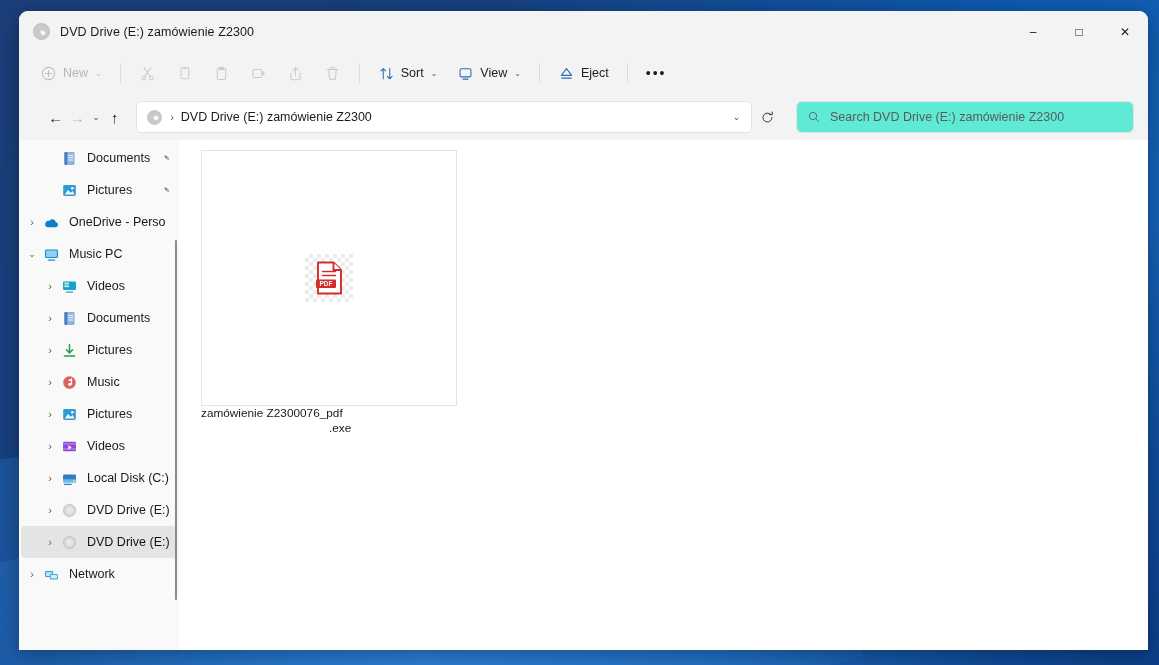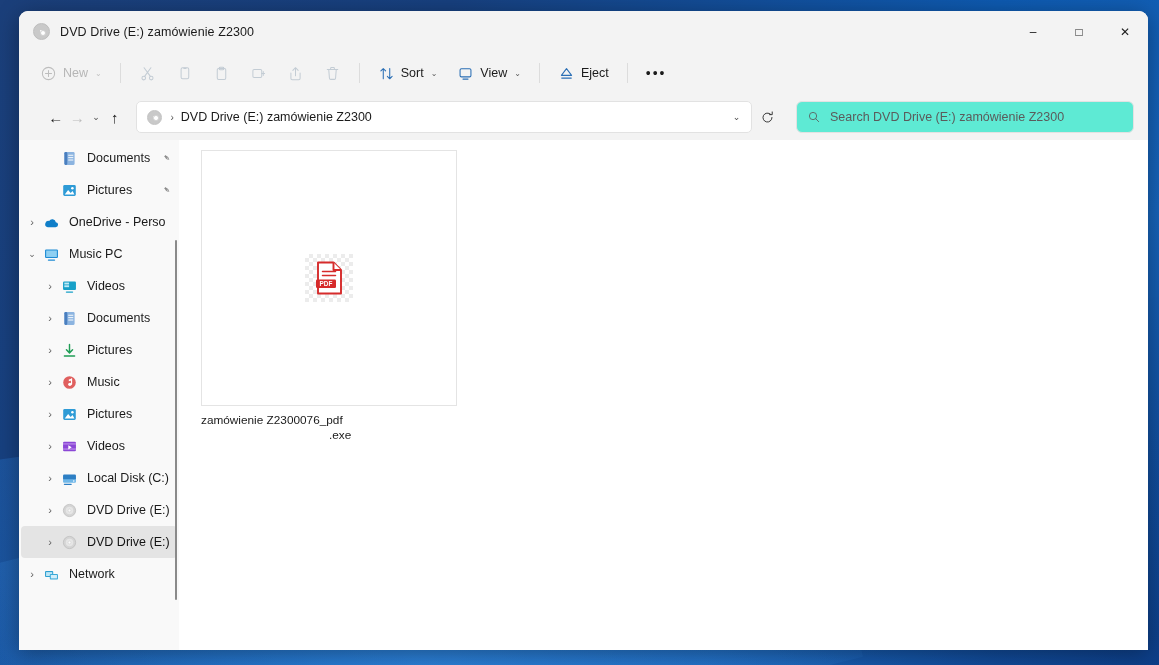--- a/index.html
+++ b/index.html
@@ -169,21 +169,21 @@
   }
   .pdf-wrap {
     width: 48px; height: 48px; display: flex; align-items: center; justify-content: center;
     background-image:
       linear-gradient(45deg, #ececec 25%, transparent 25%, transparent 75%, #ececec 75%),
       linear-gradient(45deg, #ececec 25%, transparent 25%, transparent 75%, #ececec 75%);
     background-size: 8px 8px;
     background-position: 0 0, 4px 4px;
   }
   .filename {
-    width: 258px; margin-top: 7px;
+    width: 258px; 
     font-size: 11.8px; color: #1a1a1a; line-height: 15px;
   }
   .fn-line2 { padding-left: 128px; }
 
   
   .statusbar {
     height: 25px; flex: 0 0 25px;
     background: #f3f3f3; border-top: 1px solid #e6e6e6;
     display: flex; align-items: center; padding: 0 10px 0 14px;
   }

